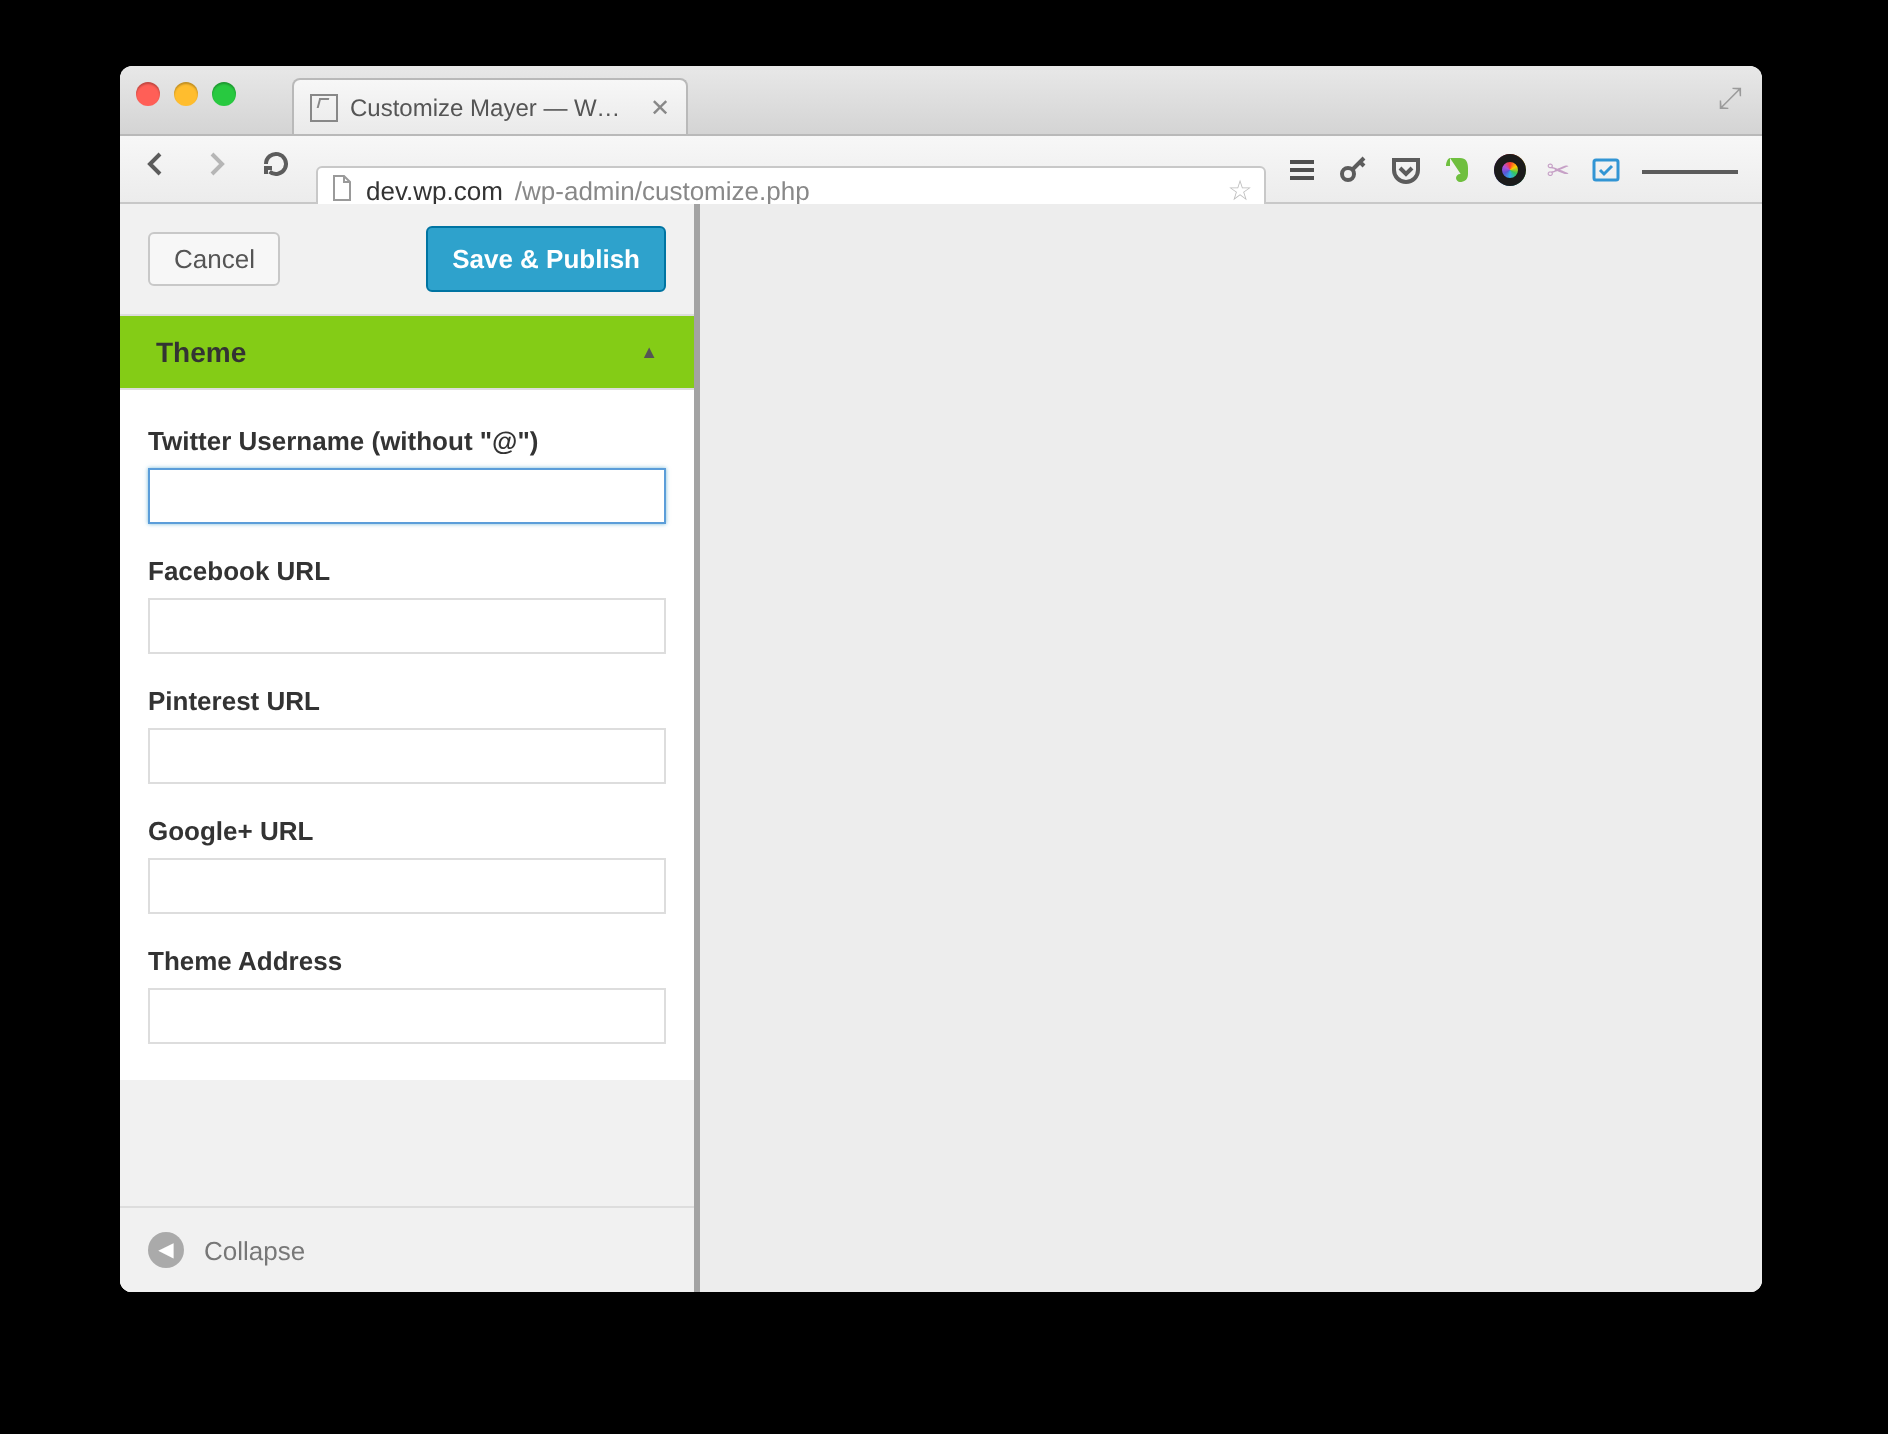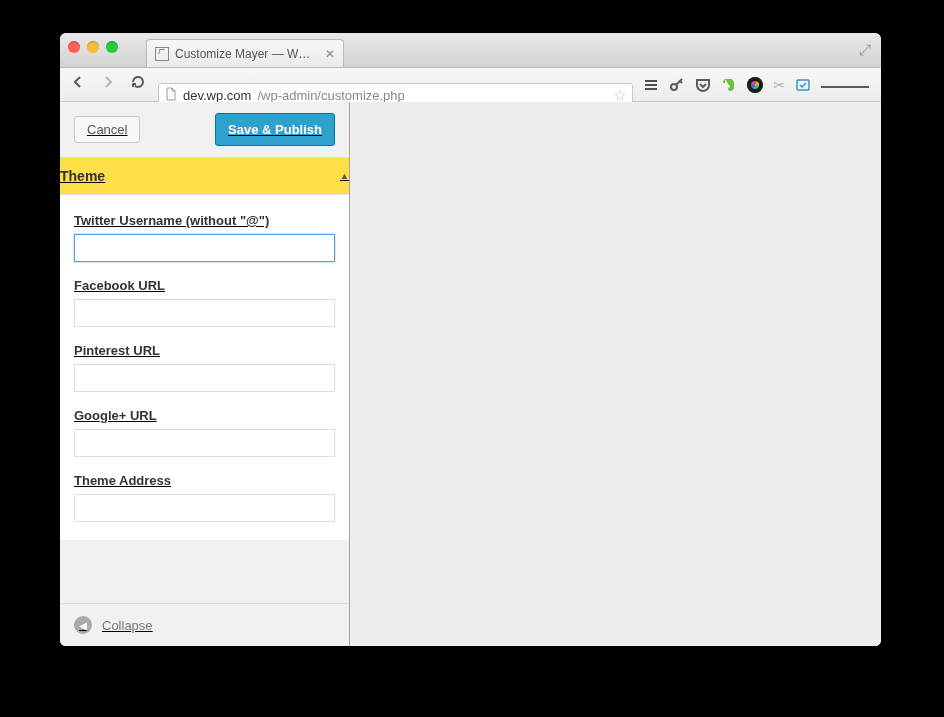--- a/index.html
+++ b/index.html
@@ -129,24 +129,23 @@
   .ext-xing { color:#c6a0c6; font-size:14px; }
   .ext-box { color:#3295d4; font-size:16px; }
   .ext-menu div { width:16px; height:2px; background:#5c5c5c; margin:1.5px 0; }
   
   .content {
     flex:1; display:flex; background:#ededed;
   }
   .sidebar {
     width: 290px;
     background:#f1f1f1;
-    border-right:1px solid #a3a3a3;
+    border-right:3px solid #a3a3a3;
     display:flex;
     flex-direction:column;
-    text-decoration:underline;
   }
   .header-actions {
     display:flex;
     justify-content:space-between;
     align-items:center;
     padding:11px 14px;
     background:#f1f1f1;
     border-bottom:1px solid #ddd;
   }
   .btn-cancel {
@@ -165,25 +164,25 @@
     font-weight:600;
     border-radius:3px;
     padding:8px 12px;
     font-size:13px;
     cursor:pointer;
   }
   .section-head {
     display:flex;
     justify-content:space-between;
     align-items:center;
-    padding: 10px 0;
+    padding: 10px 18px;
     font-size:14px;
     font-weight:600;
     color:#333;
-    background:#fde047;
+    background:#84cc16;
     border-bottom:1px solid #ddd;
     cursor:pointer;
   }
   .section-head .tri {
     font-size:9px; color:#555;
   }
   .panel {
     background:#fff;
     padding: 10px 14px 18px;
     overflow:auto;

